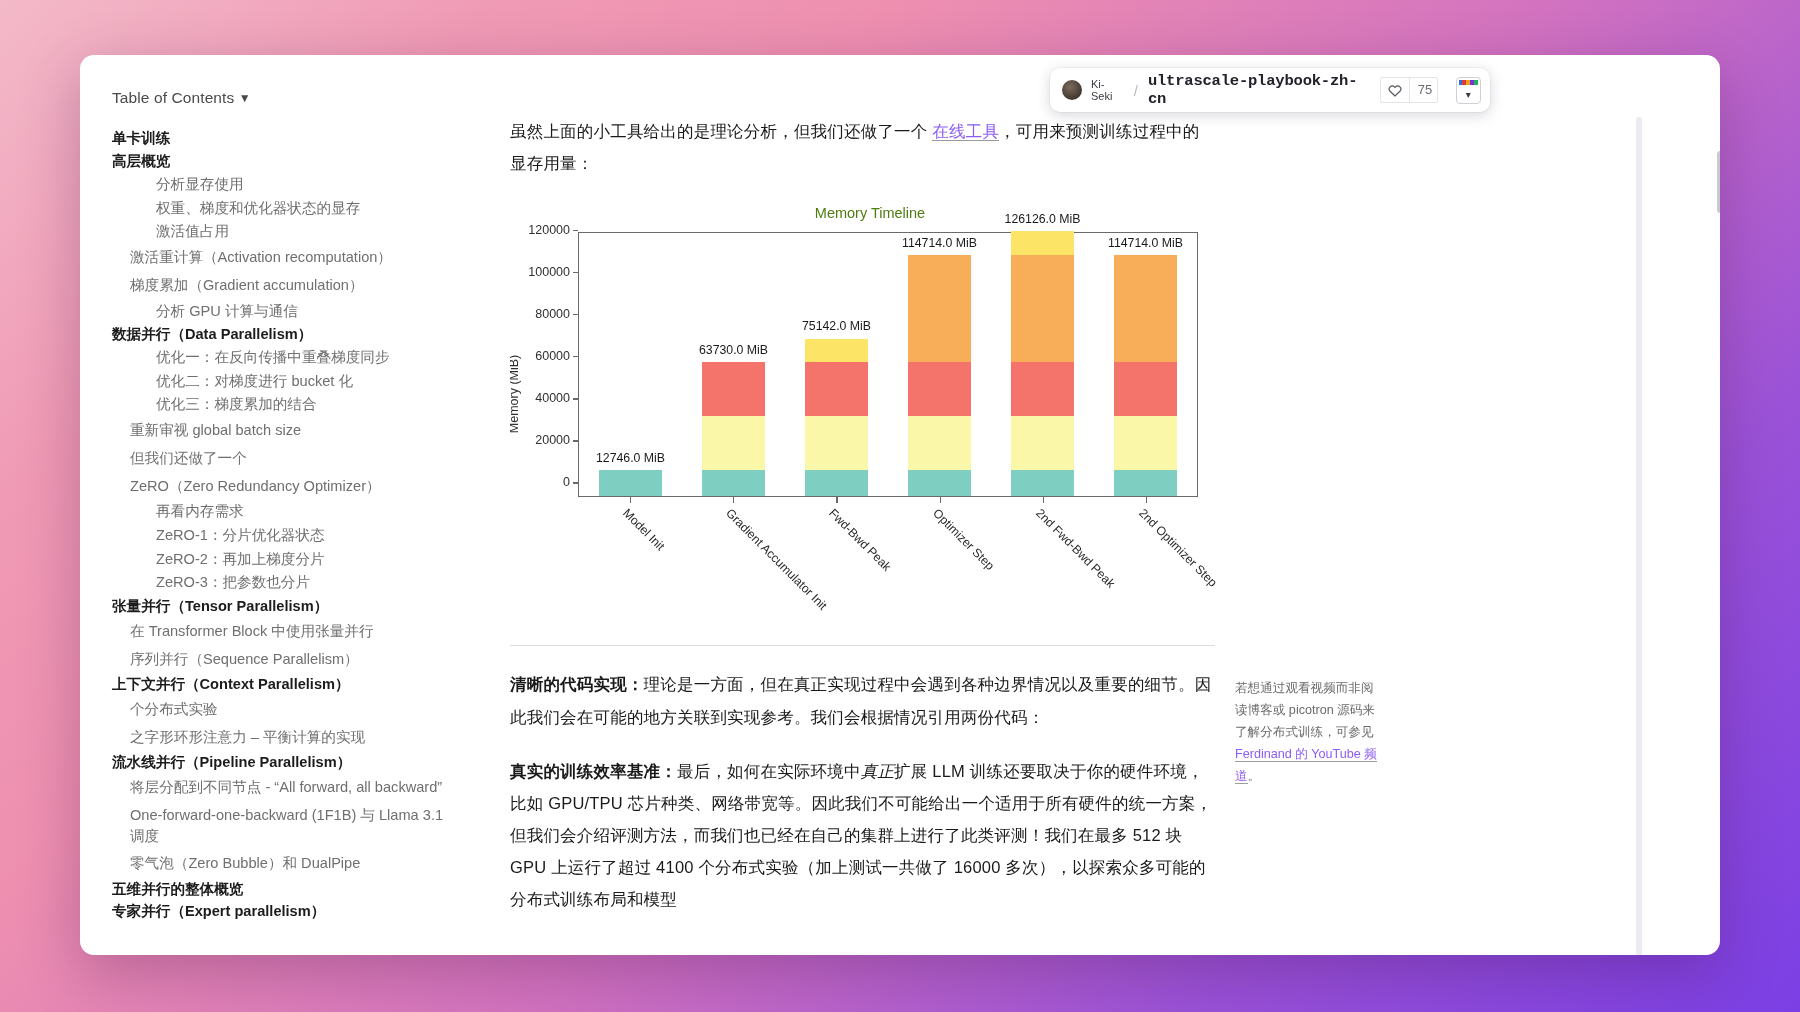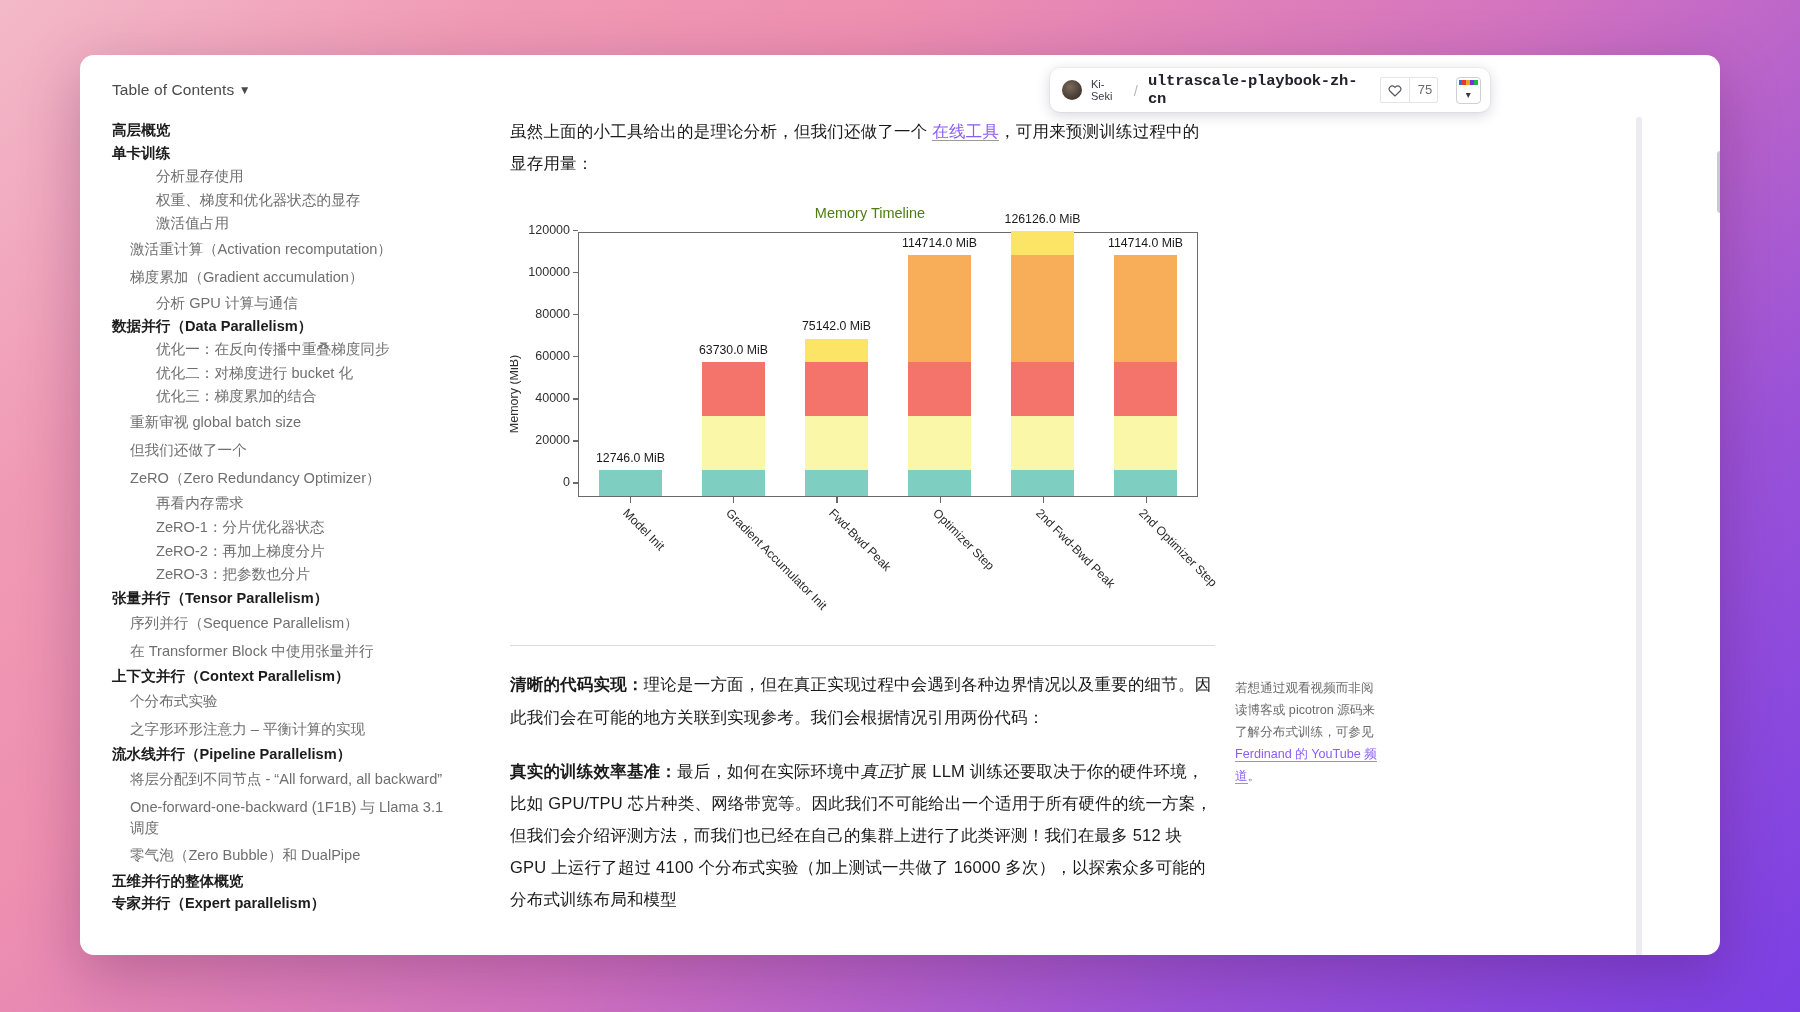--- a/index.html
+++ b/index.html
@@ -14,21 +14,21 @@
   
   .page-card{
     position:absolute; left:80px; top:55px; width:1640px; height:900px;
     background:#fff; border-radius:14px;
     box-shadow:0 18px 60px rgba(60,10,70,.28);
     overflow:hidden;
   }
 
   
   .toc{
-    position:absolute; left:0; top:8px; width:390px; height:900px;
+    position:absolute; left:0; top:16px; width:390px; height:900px;
     padding:18px 22px 0 32px; overflow:hidden;
   }
   .toc-title{
     font-size:15.5px; color:#4a4a4a; letter-spacing:.1px;
     margin-bottom:20px; cursor:pointer; user-select:none;
   }
   .toc-title .caret{ font-size:12px; position:relative; top:-1px; }
   .toc-list{ list-style:none; margin:0; padding:0; }
   .toc-list li{ color:#6f6f6f; font-size:14.6px; line-height:1.42; padding:1.5px 0; cursor:pointer; }
   .toc-list li.lvl0{ color:#1c1c1c; font-weight:bold; font-size:14.6px; padding:1px 0; }
@@ -155,42 +155,42 @@
 <div id="root">
 
   <div class="page-card">
 
     <nav class="toc">
       <div class="toc-title">
         <span>Table of Contents</span>
         <span class="caret">▼</span>
       </div>
       <ul class="toc-list" id="toc-list">
+          <li class="lvl0">单卡训练</li>
           <li class="lvl0">高层概览</li>
-          <li class="lvl0">单卡训练</li>
           <li class="lvl2">分析显存使用</li>
           <li class="lvl2">权重、梯度和优化器状态的显存</li>
           <li class="lvl2">激活值占用</li>
           <li class="lvl1">激活重计算（Activation recomputation）</li>
           <li class="lvl1">梯度累加（Gradient accumulation）</li>
           <li class="lvl2">分析 GPU 计算与通信</li>
           <li class="lvl0">数据并行（Data Parallelism）</li>
           <li class="lvl2">优化一：在反向传播中重叠梯度同步</li>
           <li class="lvl2">优化二：对梯度进行 bucket 化</li>
           <li class="lvl2">优化三：梯度累加的结合</li>
           <li class="lvl1">重新审视 global batch size</li>
           <li class="lvl1">但我们还做了一个</li>
           <li class="lvl1">ZeRO（Zero Redundancy Optimizer）</li>
           <li class="lvl2">再看内存需求</li>
           <li class="lvl2">ZeRO-1：分片优化器状态</li>
           <li class="lvl2">ZeRO-2：再加上梯度分片</li>
           <li class="lvl2">ZeRO-3：把参数也分片</li>
           <li class="lvl0">张量并行（Tensor Parallelism）</li>
+          <li class="lvl1">在 Transformer Block 中使用张量并行</li>
           <li class="lvl1">序列并行（Sequence Parallelism）</li>
-          <li class="lvl1">在 Transformer Block 中使用张量并行</li>
           <li class="lvl0">上下文并行（Context Parallelism）</li>
           <li class="lvl1">个分布式实验</li>
           <li class="lvl1">之字形环形注意力 – 平衡计算的实现</li>
           <li class="lvl0">流水线并行（Pipeline Parallelism）</li>
           <li class="lvl1">将层分配到不同节点 - “All forward, all backward”</li>
           <li class="lvl1">One-forward-one-backward (1F1B) 与 Llama 3.1 调度</li>
           <li class="lvl1">零气泡（Zero Bubble）和 DualPipe</li>
           <li class="lvl0">五维并行的整体概览</li>
           <li class="lvl0">专家并行（Expert parallelism）</li>
         </ul>

